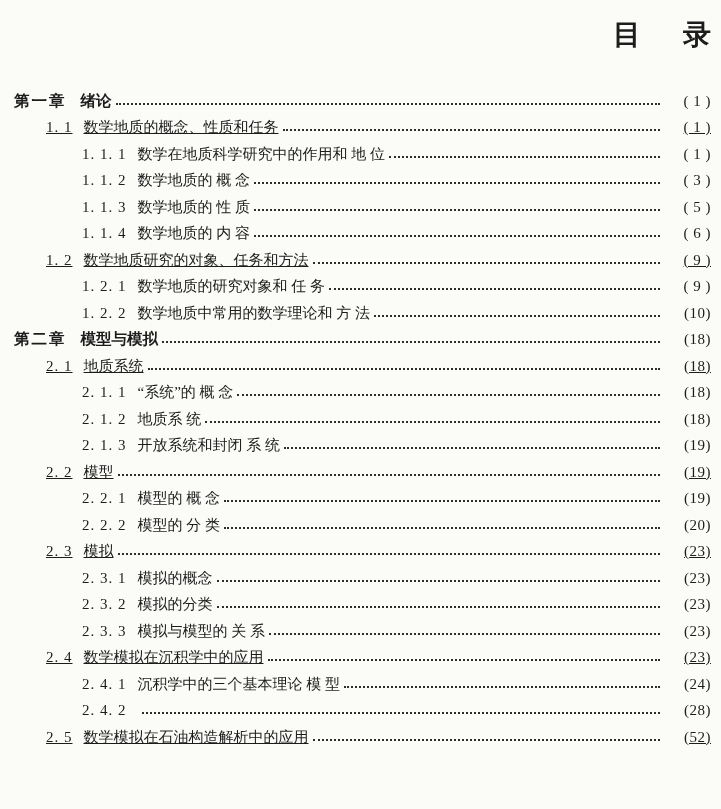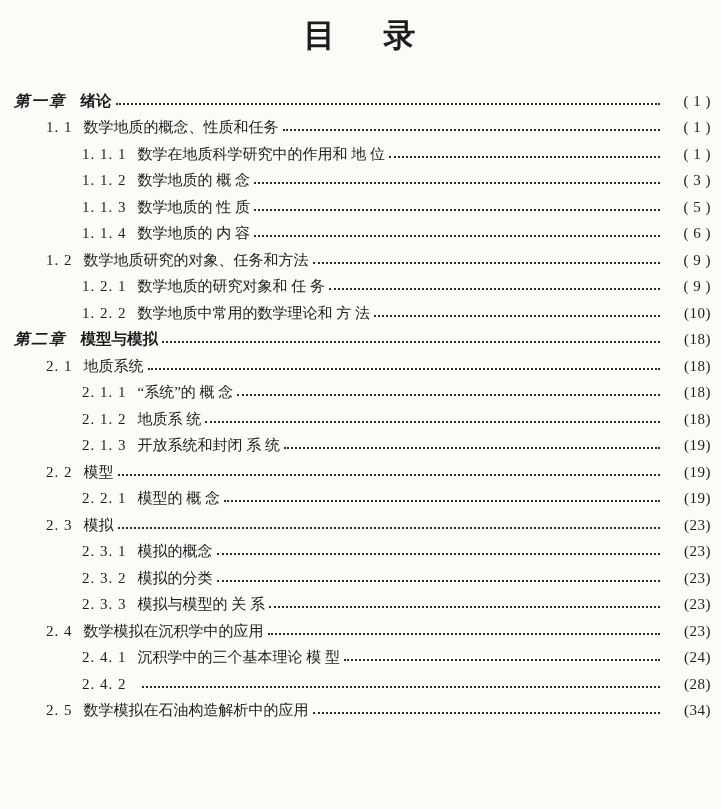--- a/index.html
+++ b/index.html
@@ -13,22 +13,22 @@
     height: 809px;
     margin: 0 auto;
     background: #fbfbf8;
     font-family: "Liberation Serif", "DejaVu Serif", serif;
     color: #1c1c1c;
     overflow: hidden;
     box-sizing: border-box;
     padding: 12px 10px 0 8px;
   }
   .page-title {
-    text-align: center;
-    font-size: 32px;
+    text-align: right;
+    font-size: 28px;
     font-weight: bold;
     white-space: pre;
     height: 42px;
     line-height: 42px;
     margin-top: 2px;
   }
   .toc-list {
     margin-top: 28px;
   }
   .row {
@@ -42,22 +42,22 @@
     white-space: pre;
     flex: 0 0 auto;
     margin-right: 11px;
     letter-spacing: 1px;
   }
   .row .ttl {
     white-space: pre;
     flex: 0 0 auto;
   }
   .row.lvl0 { padding-left: 6px; font-weight: bold; font-size: 15.5px; }
-  .row.lvl0 .num { margin-right: 14px; letter-spacing: 2px; font-style: italic; }
-  .row.lvl1 { padding-left: 38px; }
+  .row.lvl0 .num { margin-right: 14px; letter-spacing: 2px; }
+  .row.lvl1 { padding-left: 38px; text-decoration: underline; }
   .row.lvl2 { padding-left: 74px; }
   .leader {
     flex: 1 1 auto;
     border-bottom: 2px dotted #2d2d2d;
     margin: 0 5px 6px 4px;
     min-width: 20px;
   }
   .row.lvl0 .leader { border-bottom-width: 2px; }
   .pg {
     flex: 0 0 46px;
@@ -165,20 +165,26 @@
     <span class="ttl">模型</span>
     <span class="leader"></span>
     <span class="pg">(19)</span>
   </div>
       <div class="row lvl2">
     <span class="num">2. 2. 1</span>
     <span class="ttl">模型的 概 念</span>
     <span class="leader"></span>
     <span class="pg">(19)</span>
   </div>
+      <div class="row lvl2">
+    <span class="num">2. 2. 2</span>
+    <span class="ttl">模型的 分 类</span>
+    <span class="leader"></span>
+    <span class="pg">(20)</span>
+  </div>
       <div class="row lvl1">
     <span class="num">2. 3</span>
     <span class="ttl">模拟</span>
     <span class="leader"></span>
     <span class="pg">(23)</span>
   </div>
       <div class="row lvl2">
     <span class="num">2. 3. 1</span>
     <span class="ttl">模拟的概念</span>
     <span class="leader"></span>
@@ -210,16 +216,16 @@
   </div>
       <div class="row lvl2">
     <span class="num">2. 4. 2</span>
     <span class="leader"></span>
     <span class="pg">(28)</span>
   </div>
       <div class="row lvl1">
     <span class="num">2. 5</span>
     <span class="ttl">数学模拟在石油构造解析中的应用</span>
     <span class="leader"></span>
-    <span class="pg">(34)</span>
+    <span class="pg">(52)</span>
   </div>
     </div>
 </div>
 
 </body></html>

